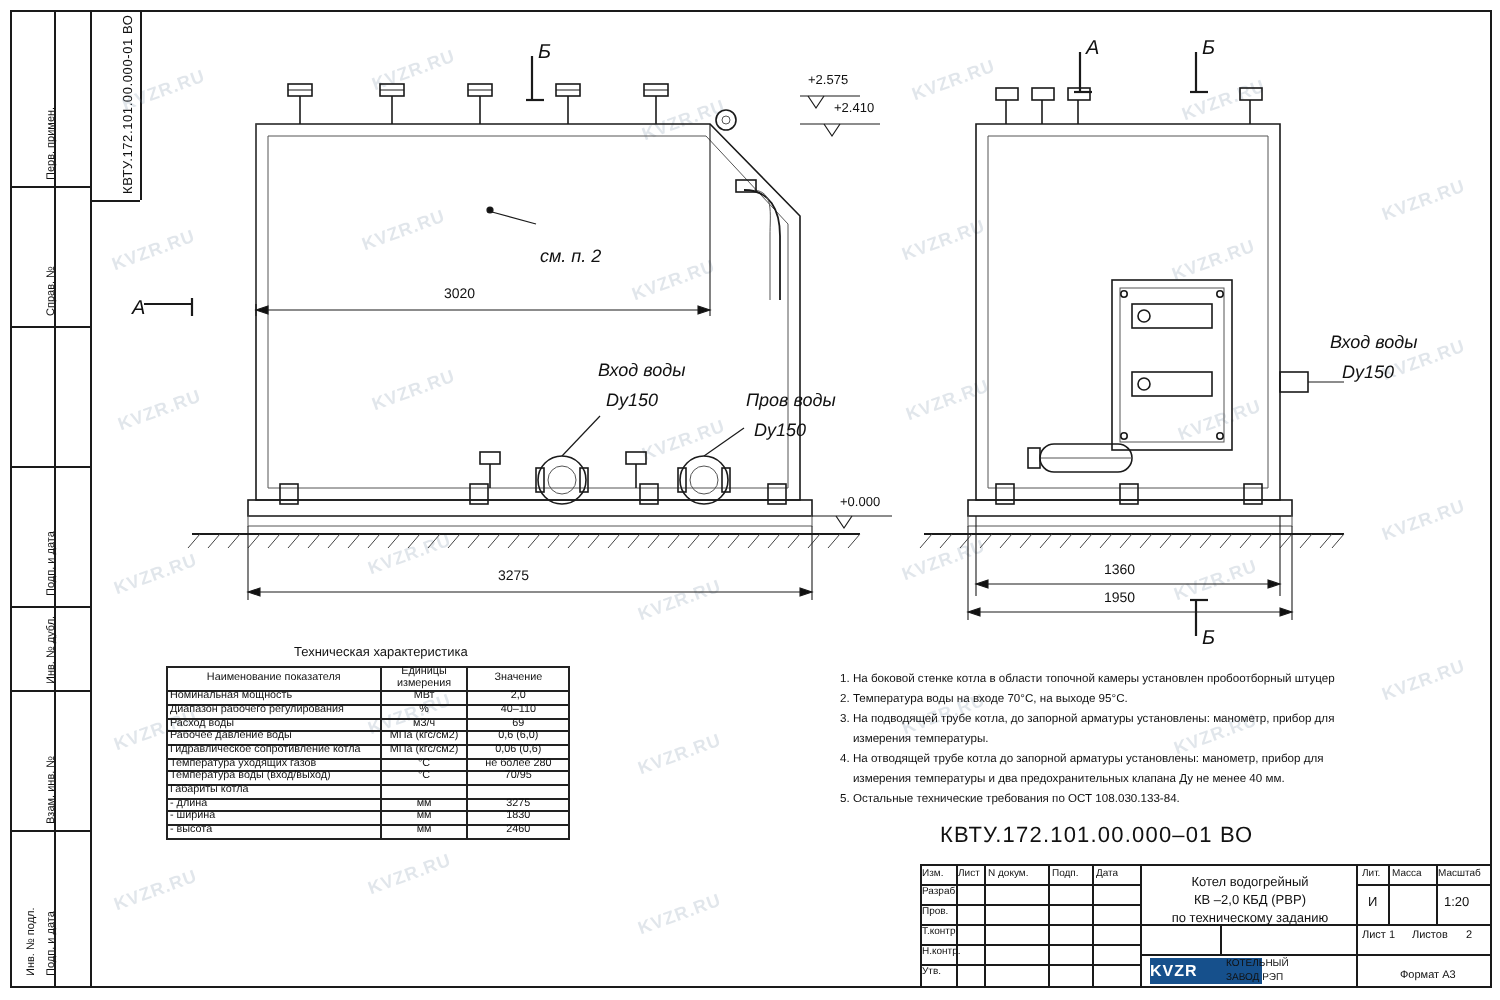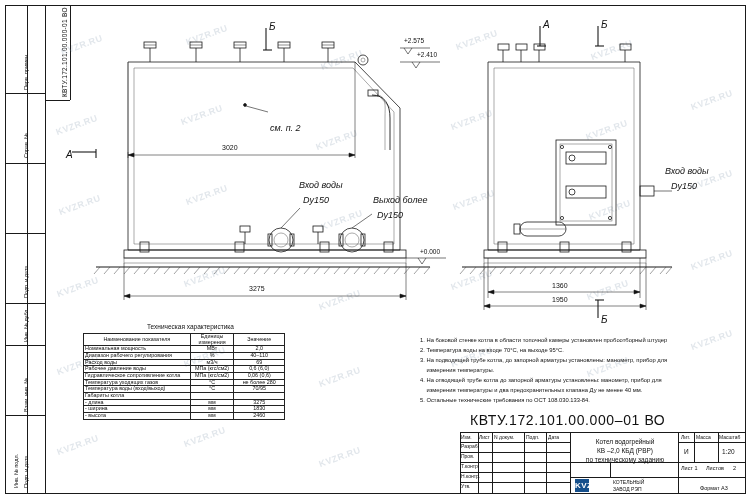--- a/index.html
+++ b/index.html
@@ -11,21 +11,21 @@
   .txt{position:absolute;color:#111;font-size:7px;line-height:1.05;white-space:pre;}
   .it{font-style:italic;}
   .ctr{text-align:center;}
   .vert{transform-origin:0 0;}
   .wm{position:absolute;color:rgba(120,140,165,.22);font-size:9px;font-weight:bold;letter-spacing:.5px;transform:rotate(-20deg);white-space:nowrap;pointer-events:none;}
   .wmbox{position:absolute;left:0;top:0;width:750px;height:500px;overflow:hidden;pointer-events:none;}
   table{border-collapse:collapse;}
   .tbl td{border:1px solid #222;font-size:5.4px;padding:0 1px;color:#111;line-height:1.05;font-family:"Liberation Sans",sans-serif;}
   svg{position:absolute;left:0;top:0;pointer-events:none;}
   .note{position:absolute;font-size:5.8px;color:#111;line-height:1.45;white-space:pre;}
-  .bigcode{position:absolute;font-size:14px;letter-spacing:.6px;color:#111;}
+  .bigcode{position:absolute;font-size:11px;letter-spacing:.6px;color:#111;}
   .logo{position:absolute;font-weight:bold;}
 </style>
 </head>
 <body>
 
 <div id="sheet">
 
   <div class="ln h" style="left:5px;top:5px;width:740px;"></div>
   <div class="ln h" style="left:5px;top:493px;width:740px;"></div>
   <div class="ln v" style="left:5px;top:5px;height:489px;"></div>
@@ -315,21 +315,21 @@
   </svg>
 
   <div class="txt it" style="left:269px;top:22px;font-size:10px;">Б</div>
   <div class="txt it" style="left:66px;top:150px;font-size:10px;">А</div>
   <div class="txt" style="left:404px;top:38px;font-size:6.5px;">+2.575</div>
   <div class="txt" style="left:417px;top:52px;font-size:6.5px;">+2.410</div>
   <div class="txt" style="left:420px;top:249px;font-size:6.5px;">+0.000</div>
   <div class="txt it" style="left:270px;top:124px;font-size:9px;">см. п. 2</div>
   <div class="txt it" style="left:299px;top:181px;font-size:9px;">Вход воды</div>
   <div class="txt it" style="left:303px;top:196px;font-size:9px;">Dy150</div>
-  <div class="txt it" style="left:373px;top:196px;font-size:9px;">Выход более</div>
+  <div class="txt it" style="left:373px;top:196px;font-size:9px;">Пров воды</div>
   <div class="txt it" style="left:377px;top:211px;font-size:9px;">Dy150</div>
   <div class="txt ctr" style="left:222px;top:144px;font-size:7px;">3020</div>
   <div class="txt ctr" style="left:249px;top:285px;font-size:7px;">3275</div>
 
   <div class="txt it" style="left:543px;top:20px;font-size:10px;">А</div>
   <div class="txt it" style="left:601px;top:20px;font-size:10px;">Б</div>
   <div class="txt it" style="left:601px;top:315px;font-size:10px;">Б</div>
   <div class="txt it" style="left:665px;top:167px;font-size:9px;">Вход воды</div>
   <div class="txt it" style="left:671px;top:182px;font-size:9px;">Dy150</div>
   <div class="txt ctr" style="left:552px;top:282px;font-size:7px;">1360</div>
@@ -454,21 +454,21 @@
 
   <div class="txt ctr" style="left:681px;top:435px;font-size:5px;">Лит.</div>
   <div class="txt ctr" style="left:696px;top:435px;font-size:5px;">Масса</div>
   <div class="txt ctr" style="left:719px;top:435px;font-size:5px;">Масштаб</div>
   <div class="txt ctr" style="left:684px;top:449px;font-size:6.5px;">И</div>
   <div class="txt ctr" style="left:722px;top:449px;font-size:6.5px;">1:20</div>
   <div class="txt" style="left:681px;top:466px;font-size:5.5px;">Лист 1</div>
   <div class="txt" style="left:706px;top:466px;font-size:5.5px;">Листов</div>
   <div class="txt" style="left:733px;top:466px;font-size:5.5px;">2</div>
 
-  <div class="logo" style="left:575px;top:479px;width:14px;height:13px;background:#16508c;color:#fff;font-size:8px;letter-spacing:.5px;line-height:13px;">
+  <div class="logo" style="left:575px;top:479px;width:56px;height:13px;background:#16508c;color:#fff;font-size:8px;letter-spacing:.5px;line-height:13px;">
     <span>KVZR</span>
   </div>
   <div class="txt" style="left:613px;top:479px;font-size:5px;line-height:1.3;white-space:pre-line;">КОТЕЛЬНЫЙ
 ЗАВОД РЭП</div>
 
   <div class="txt" style="left:700px;top:486px;font-size:5.5px;">Формат A3</div>
 
 </div>
 
 </body></html>

